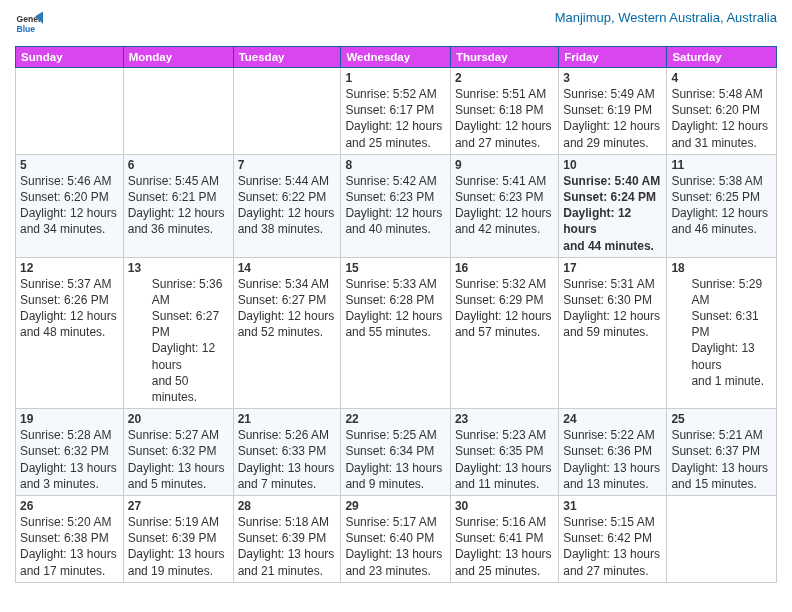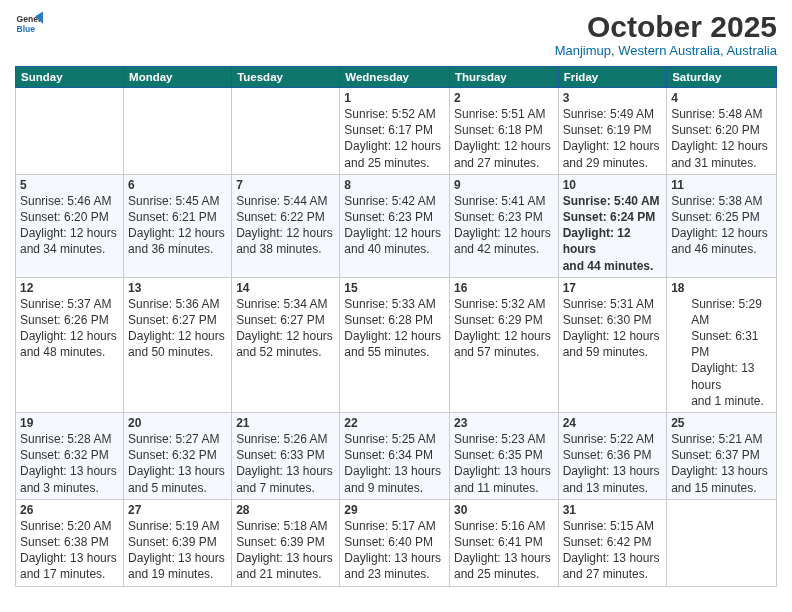--- a/index.html
+++ b/index.html
@@ -42,21 +42,21 @@
     .location {
       font-size: 13px;
       color: #0369a1;
     }
     .calendar {
       width: 100%;
       border-collapse: collapse;
       border: 1px solid #ccc;
     }
     .calendar th {
-      background: #0f766e;
+      background: #d946ef;
       color: #fff;
       font-size: 11.5px;
       font-weight: bold;
       padding: 4px 5px;
       text-align: left;
       border: 1px solid #1a5a9f;
     }
     .calendar td {
       vertical-align: top;
       border: 1px solid #ccc;
@@ -89,21 +89,20 @@
   <div class="header">
     <div class="logo">
       <svg class="logo-icon" viewBox="0 0 36 36">
         <rect x="0" y="0" width="36" height="36" rx="3" fill="#fff"></rect>
         <text x="2" y="16" font-size="11" font-weight="bold" fill="#333" font-family="Arial">General</text>
         <text x="2" y="28" font-size="11" font-weight="bold" fill="#1a6fbf" font-family="Arial">Blue</text>
         <polygon points="26,8 36,2 36,18" fill="#2a7abf"></polygon>
       </svg>
     </div>
     <div class="title-block">
-      <div class="month-title">October 2025</div>
       <div class="location">Manjimup, Western Australia, Australia</div>
     </div>
   </div>
 
   <table class="calendar">
     <thead>
       <tr>
       <th>Sunday</th>
           <th>Monday</th>
           <th>Tuesday</th>
@@ -201,21 +200,21 @@
         <tr>
           <td>
             <div class="day-num">12</div>
             <div class="day-info" style="white-space: pre-line;">Sunrise: 5:37 AM
 Sunset: 6:26 PM
 Daylight: 12 hours
 and 48 minutes.</div>
           </td>
           <td>
             <div class="day-num">13</div>
-            <div class="day-info" style="white-space: pre-line;">Sunrise: 5:36 AM
+            <div class="day-info" style="white-space: pre-line; margin-left: 24px;">Sunrise: 5:36 AM
 Sunset: 6:27 PM
 Daylight: 12 hours
 and 50 minutes.</div>
           </td>
           <td>
             <div class="day-num">14</div>
             <div class="day-info" style="white-space: pre-line;">Sunrise: 5:34 AM
 Sunset: 6:27 PM
 Daylight: 12 hours
 and 52 minutes.</div>

